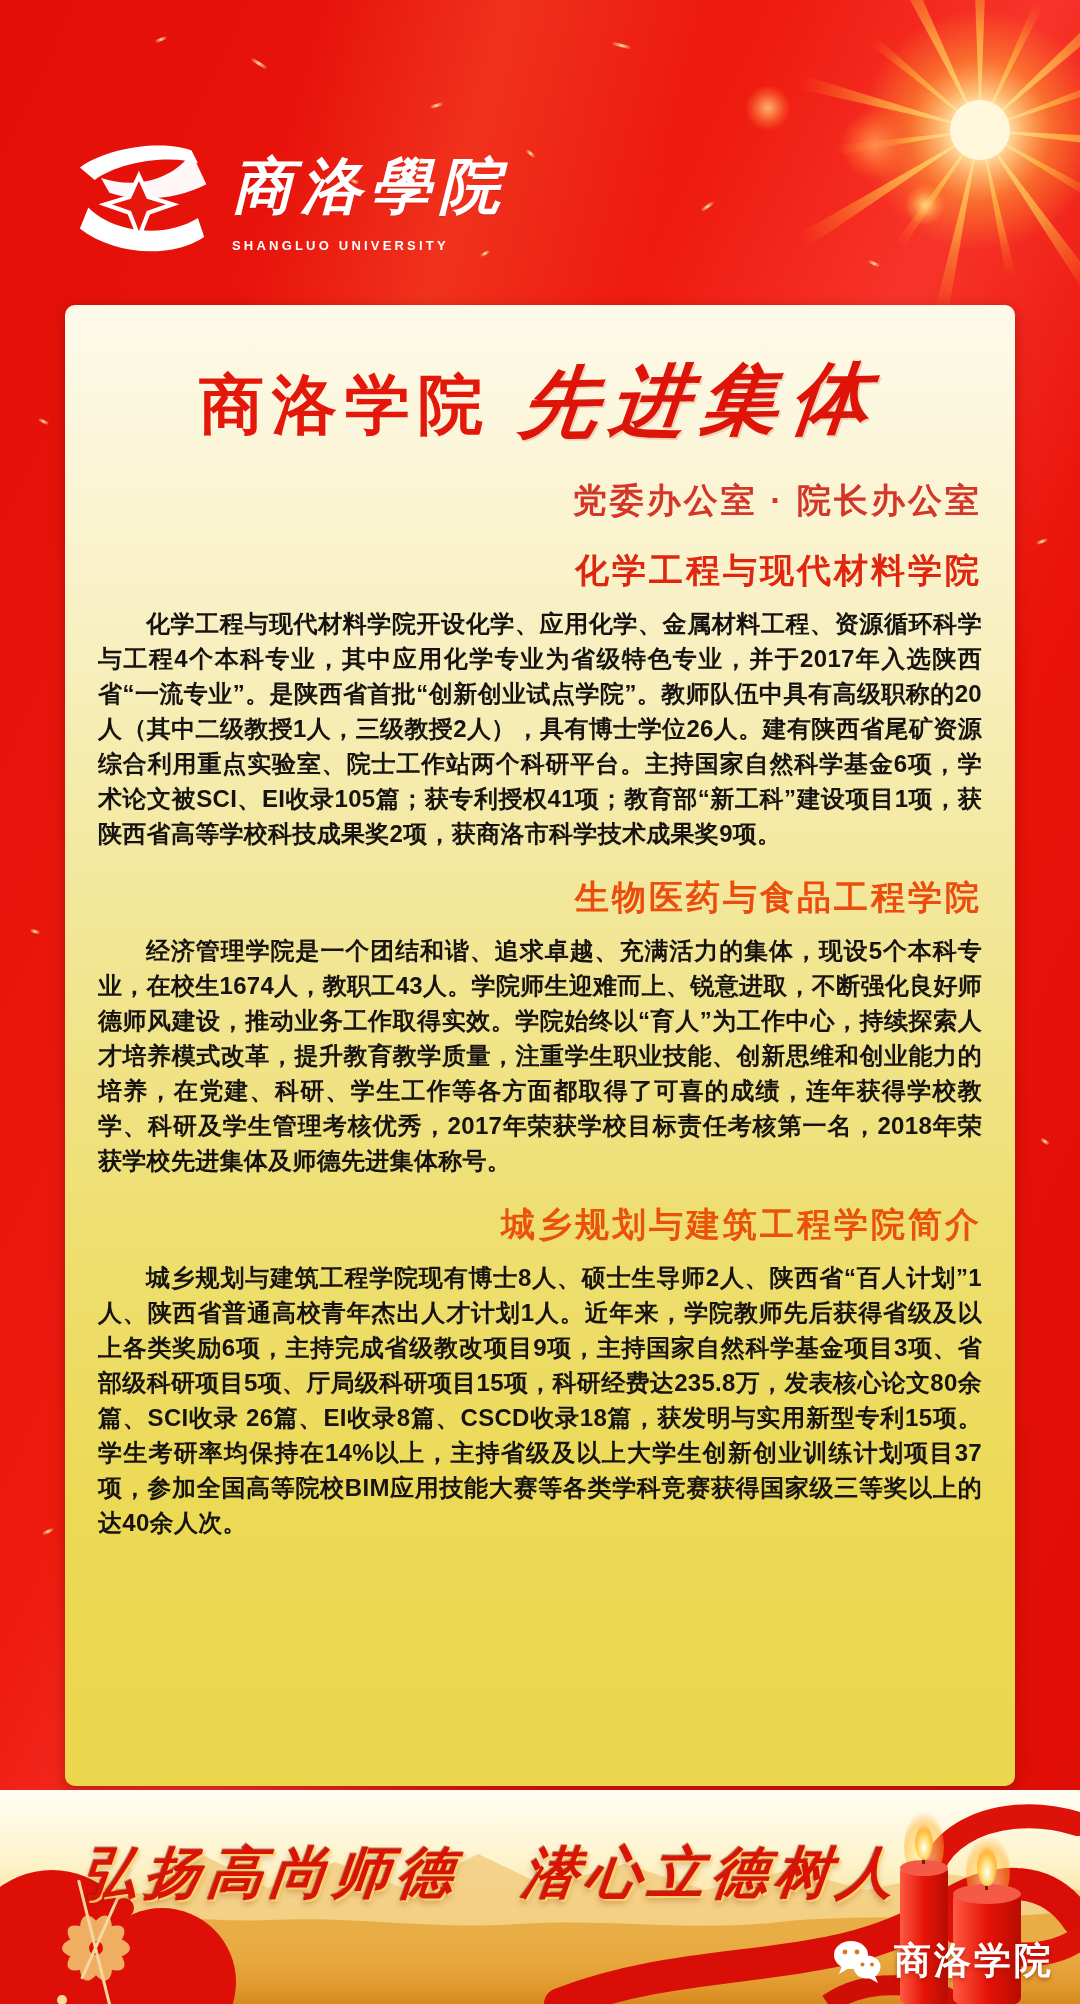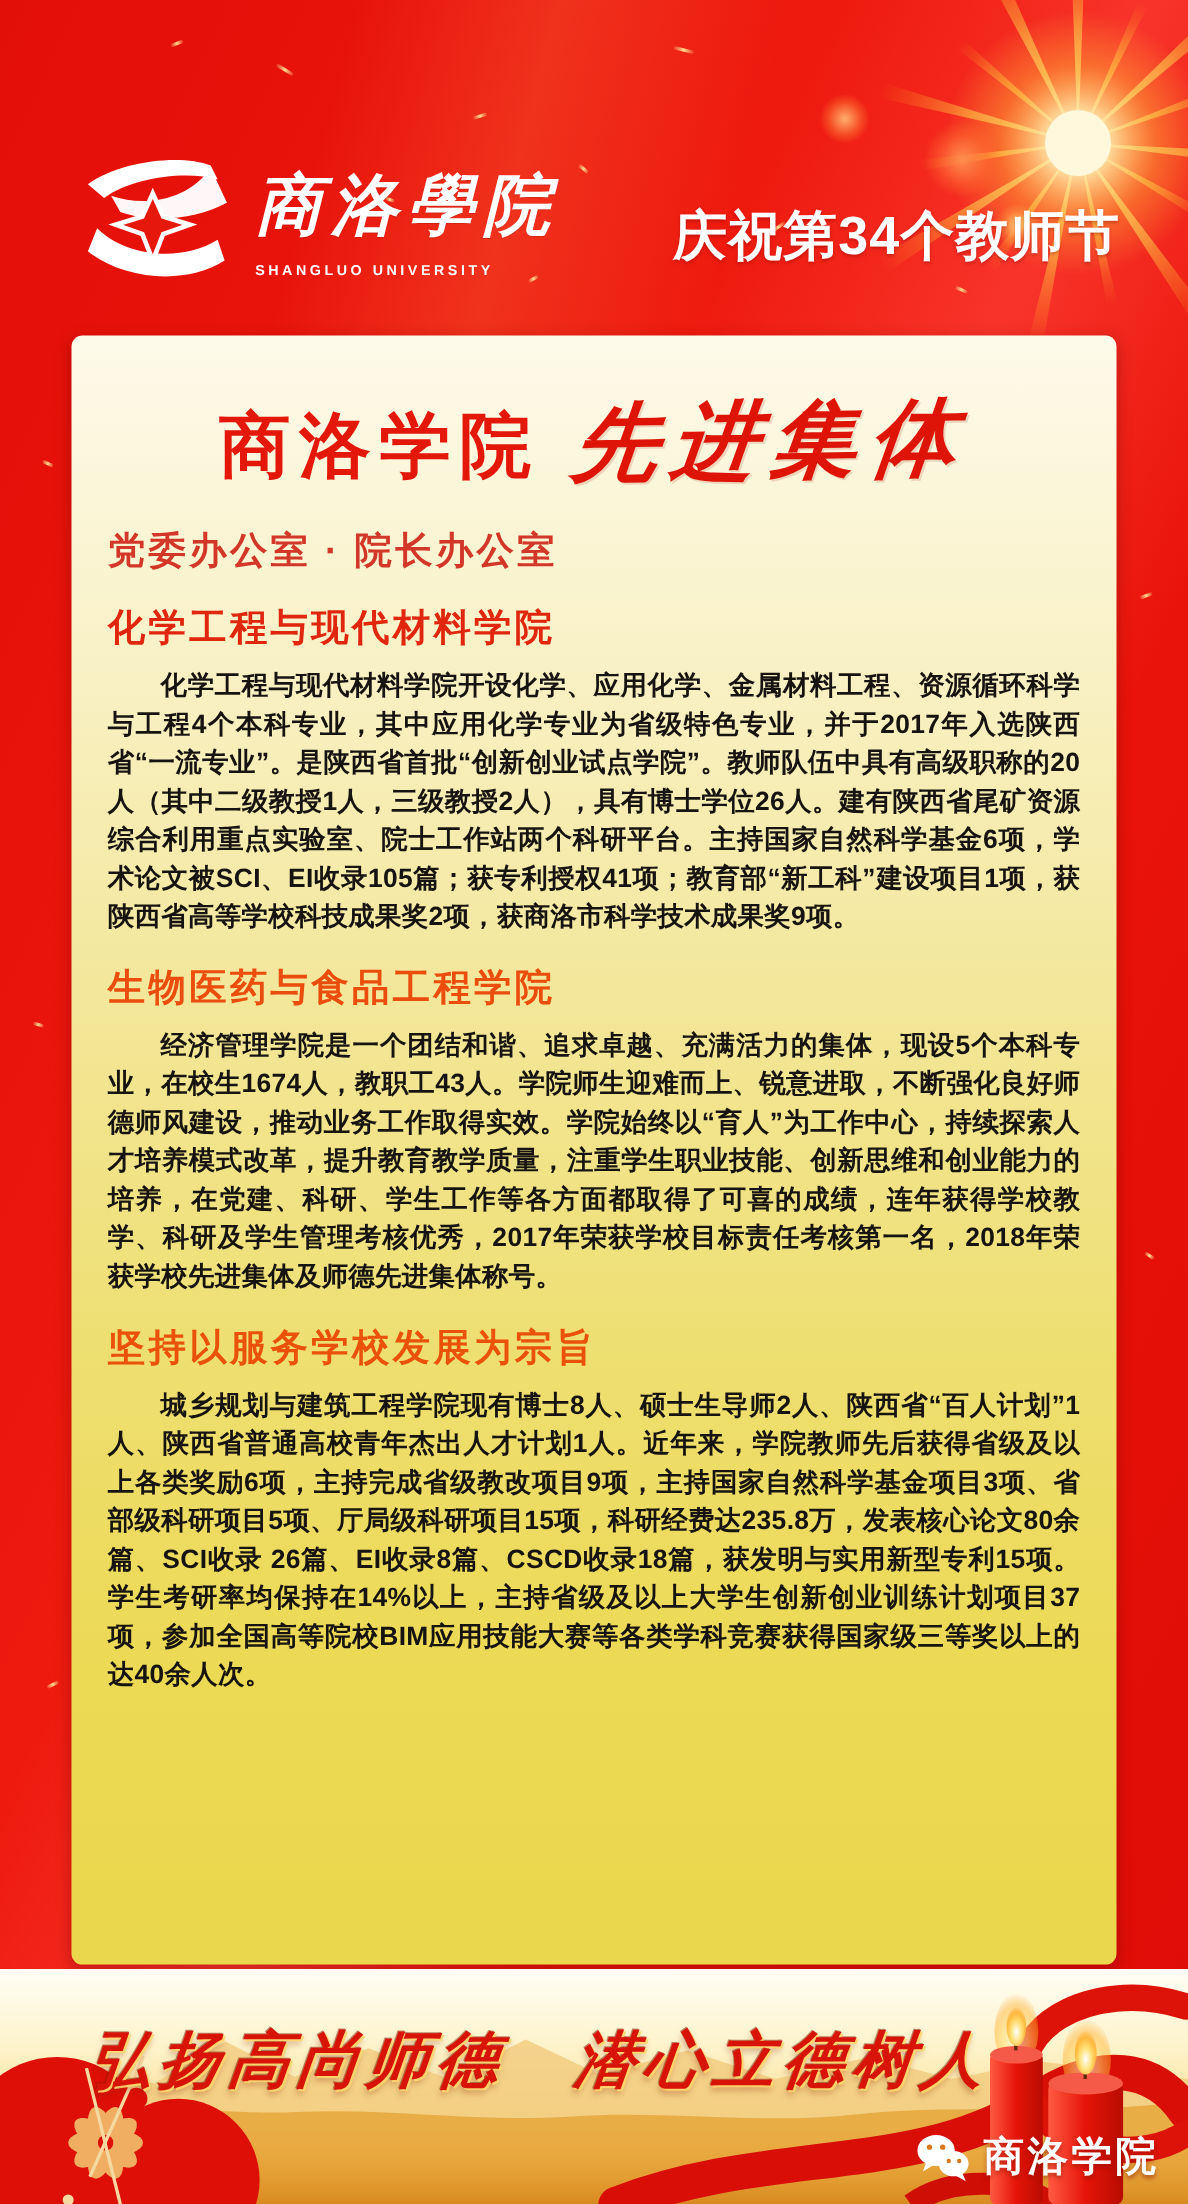--- a/index.html
+++ b/index.html
@@ -30,21 +30,21 @@
     position:absolute;left:65px;top:305px;width:950px;height:1481px;border-radius:10px;
     background:linear-gradient(180deg,#fdfaea 0%,#f9f2ca 18%,#f3e79b 40%,#eedf72 62%,#ecd954 82%,#ebd74d 100%);
     box-shadow:0 4px 14px rgba(90,0,0,.35);
     box-sizing:border-box;padding:30px 33px 0 33px;
   }
   .main-title{display:flex;justify-content:center;align-items:baseline;gap:30px;margin:14px 0 6px 0;}
   .title-main{font-size:65px;font-weight:900;letter-spacing:8px;color:#e3170a;}
   .title-script{font-size:78px;font-weight:900;color:#dd1407;letter-spacing:12px;
     font-family:"Liberation Serif","DejaVu Serif",serif;font-style:italic;
     transform:skewX(-7deg) rotate(-1deg);display:inline-block;text-shadow:2px 2px 0 rgba(160,20,0,.15);}
-  .section h2{margin:24px 0 12px 0;text-align:left;font-size:34px;font-weight:900;letter-spacing:3px;}
+  .section h2{margin:24px 0 12px 0;text-align:right;font-size:34px;font-weight:900;letter-spacing:3px;}
   .section p{margin:0;font-size:24px;line-height:35px;font-weight:700;color:#171310;
     text-indent:2em;text-align:justify;letter-spacing:.3px;}
   
   .footer{position:absolute;left:0;top:1790px;width:1080px;height:214px;overflow:hidden;}
   .footer-art{position:absolute;inset:0;}
   .slogan{position:absolute;left:82px;top:46px;white-space:nowrap;
     font-size:56px;font-weight:900;font-style:italic;letter-spacing:7px;
     font-family:"Liberation Serif","DejaVu Serif",serif;transform:skewX(-6deg);
     text-shadow:2px 2px 0 rgba(255,214,110,.9),-1px -1px 0 rgba(120,30,0,.5),0 4px 6px rgba(140,40,0,.35);}
   .wechat-row{position:absolute;right:26px;top:146px;display:flex;align-items:center;gap:10px;}
@@ -125,21 +125,20 @@
       </g>
       <path d="M62,34 L71,54 L94,61 L71,69 L62,92 L53,69 L30,61 L53,54 Z" fill="#e6180c"></path>
       <path d="M62,34 L71,54 L94,61 L71,69 L62,92 L53,69 L30,61 L53,54 Z" fill="none" stroke="#ffffff" stroke-width="4"></path>
     </svg>
     <div class="logo-text">
       <span class="logo-cn">商洛學院</span>
       <span class="logo-en">SHANGLUO UNIVERSITY</span>
     </div>
   </div>
 
-  <div class="banner-title">庆祝第34个教师节</div>
 
   <div class="panel">
 
     <div class="main-title">
       <span class="title-main">商洛学院</span>
       <span class="title-script">先进集体</span>
     </div>
 
     <section class="section">
       <h2 style="color: rgb(210, 55, 42);">党委办公室 · 院长办公室</h2>
@@ -152,21 +151,21 @@
 
     <section class="section">
       <h2 style="color: rgb(234, 77, 13);">生物医药与食品工程学院</h2>
     </section>
 
     <section class="section">
       <p>经济管理学院是一个团结和谐、追求卓越、充满活力的集体，现设5个本科专业，在校生1674人，教职工43人。学院师生迎难而上、锐意进取，不断强化良好师德师风建设，推动业务工作取得实效。学院始终以“育人”为工作中心，持续探索人才培养模式改革，提升教育教学质量，注重学生职业技能、创新思维和创业能力的培养，在党建、科研、学生工作等各方面都取得了可喜的成绩，连年获得学校教学、科研及学生管理考核优秀，2017年荣获学校目标责任考核第一名，2018年荣获学校先进集体及师德先进集体称号。</p>
     </section>
 
     <section class="section">
-      <h2 style="color: rgb(234, 82, 12);">坚持以服务学校发展为宗旨</h2>
+      <h2 style="color: rgb(234, 82, 12);">城乡规划与建筑工程学院简介</h2>
       <p>城乡规划与建筑工程学院现有博士8人、硕士生导师2人、陕西省“百人计划”1人、陕西省普通高校青年杰出人才计划1人。近年来，学院教师先后获得省级及以上各类奖励6项，主持完成省级教改项目9项，主持国家自然科学基金项目3项、省部级科研项目5项、厅局级科研项目15项，科研经费达235.8万，发表核心论文80余篇、SCI收录 26篇、EI收录8篇、CSCD收录18篇，获发明与实用新型专利15项。学生考研率均保持在14%以上，主持省级及以上大学生创新创业训练计划项目37项，参加全国高等院校BIM应用技能大赛等各类学科竞赛获得国家级三等奖以上的达40余人次。</p>
     </section>
   </div>
 
   <div class="footer">
     <svg class="footer-art" viewBox="0 0 1080 214" preserveAspectRatio="none">
       <defs>
         <linearGradient id="sky" x1="0" y1="0" x2="0" y2="1">
           <stop offset="0" stop-color="#fffef6"></stop>
           <stop offset=".35" stop-color="#fdf2c8"></stop>

